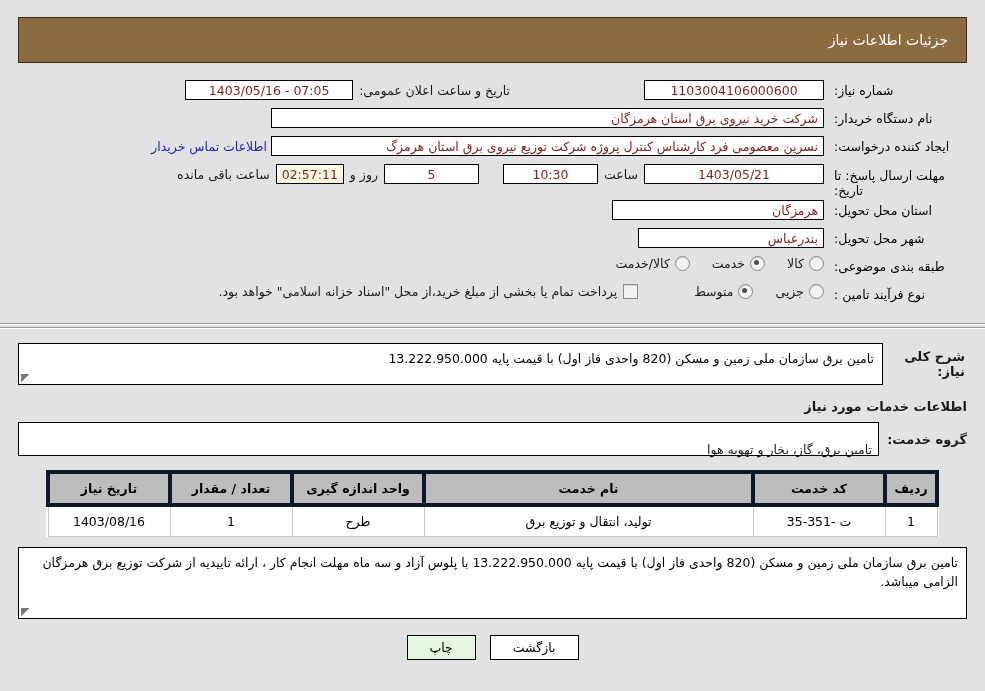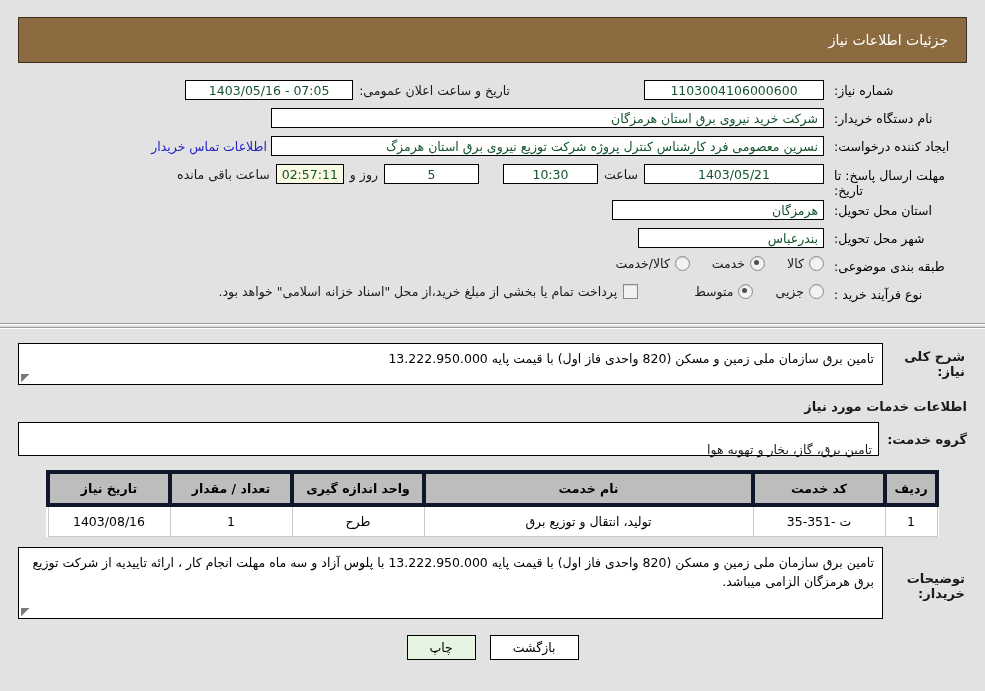--- a/index.html
+++ b/index.html
@@ -91,21 +91,21 @@
 
   .fld{
     border:1px solid #000;
     background:#ffffff;
     height:20px;
     line-height:20px;
     padding:0 5px;
     box-sizing:border-box;
     font-size:12.5px;
     text-align:center;
-    color:#14532d;
+    color:#7f1d1d;
     overflow:hidden;
     white-space:nowrap;
   }
   .fld.rt{text-align:right;}
   .fld.cream{background:#fafae2;}
 
   .inline-txt{
     padding:0 6px;
     line-height:22px;
     font-size:12.5px;
@@ -336,21 +336,21 @@
         <span class="radio on"></span>
         <span class="radio-lbl">خدمت</span>
       </div>
       <div class="radio-wrap">
         <span class="radio"></span>
         <span class="radio-lbl">کالا/خدمت</span>
       </div>
     </div>
 
     <div class="frow">
-      <div class="lbl">نوع فرآیند خرید :</div>
+      <div class="lbl">نوع فرآیند تامین :</div>
       <div class="radio-wrap">
         <span class="radio"></span>
         <span class="radio-lbl">جزیی</span>
       </div>
       <div class="radio-wrap">
         <span class="radio on"></span>
         <span class="radio-lbl">متوسط</span>
       </div>
       <div class="chk-wrap" style="margin-right:34px;">
         <span class="chk"></span>
@@ -396,21 +396,20 @@
           <td>تولید، انتقال و توزیع برق</td>
           <td>طرح</td>
           <td>1</td>
           <td>1403/08/16</td>
         </tr>
       </tbody>
     </table>
   </div>
 
   <div class="desc-row" style="margin-top:6px;">
-    <div class="desc-lbl" style="padding-top:24px;">توضیحات خریدار:</div>
     <div class="textarea-box" style="height:72px;">
       <span>تامین برق سازمان ملی زمین و مسکن (820 واحدی فاز اول) با قیمت پایه 13.222.950.000 با پلوس آزاد و سه ماه مهلت انجام کار ، ارائه تاییدیه از شرکت توزیع برق هرمزگان الزامی میباشد.</span>
       <span class="grip">◥</span>
     </div>
   </div>
 
   <div class="btn-bar">
     <button class="btn btn-back">بازگشت</button>
     <button class="btn btn-print">چاپ</button>
   </div>

